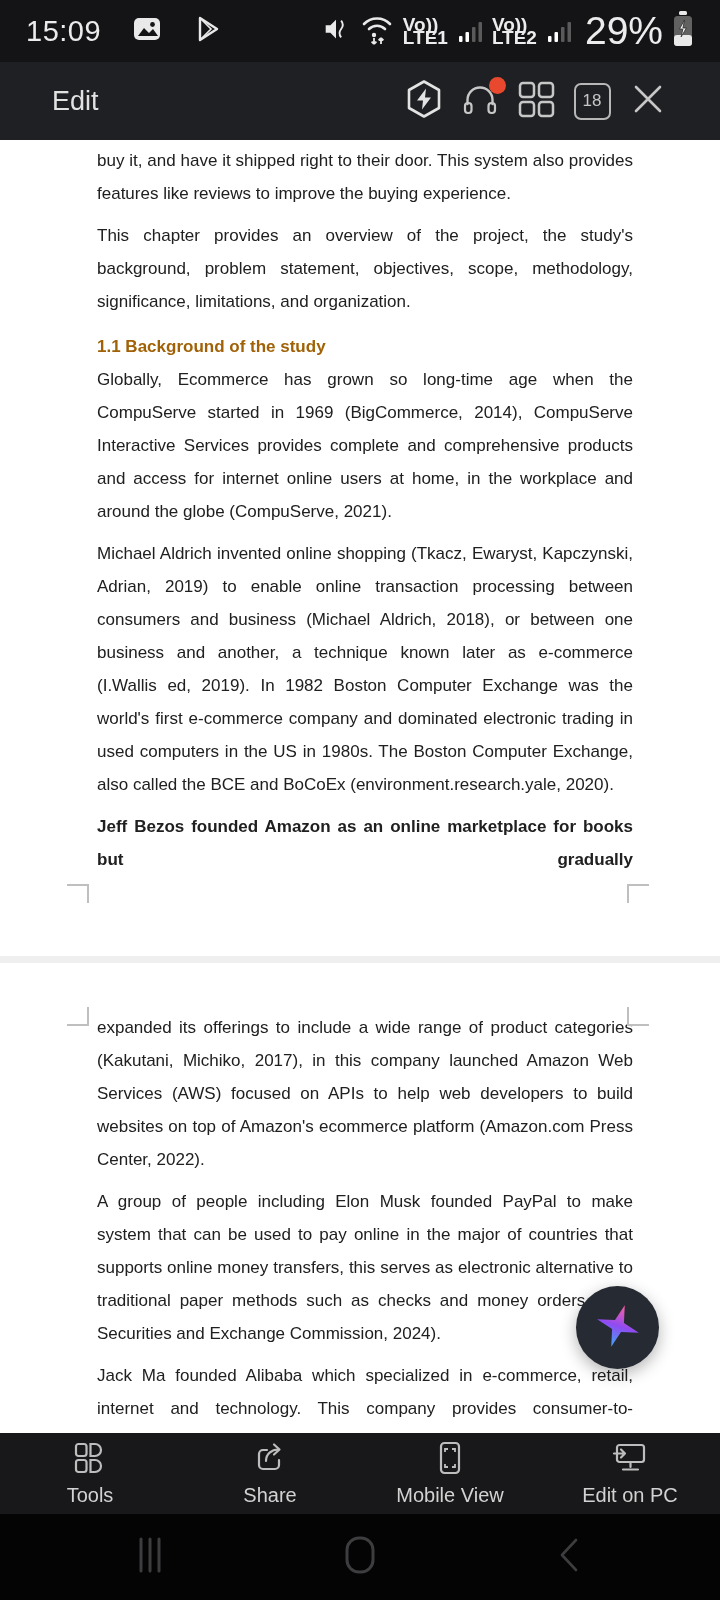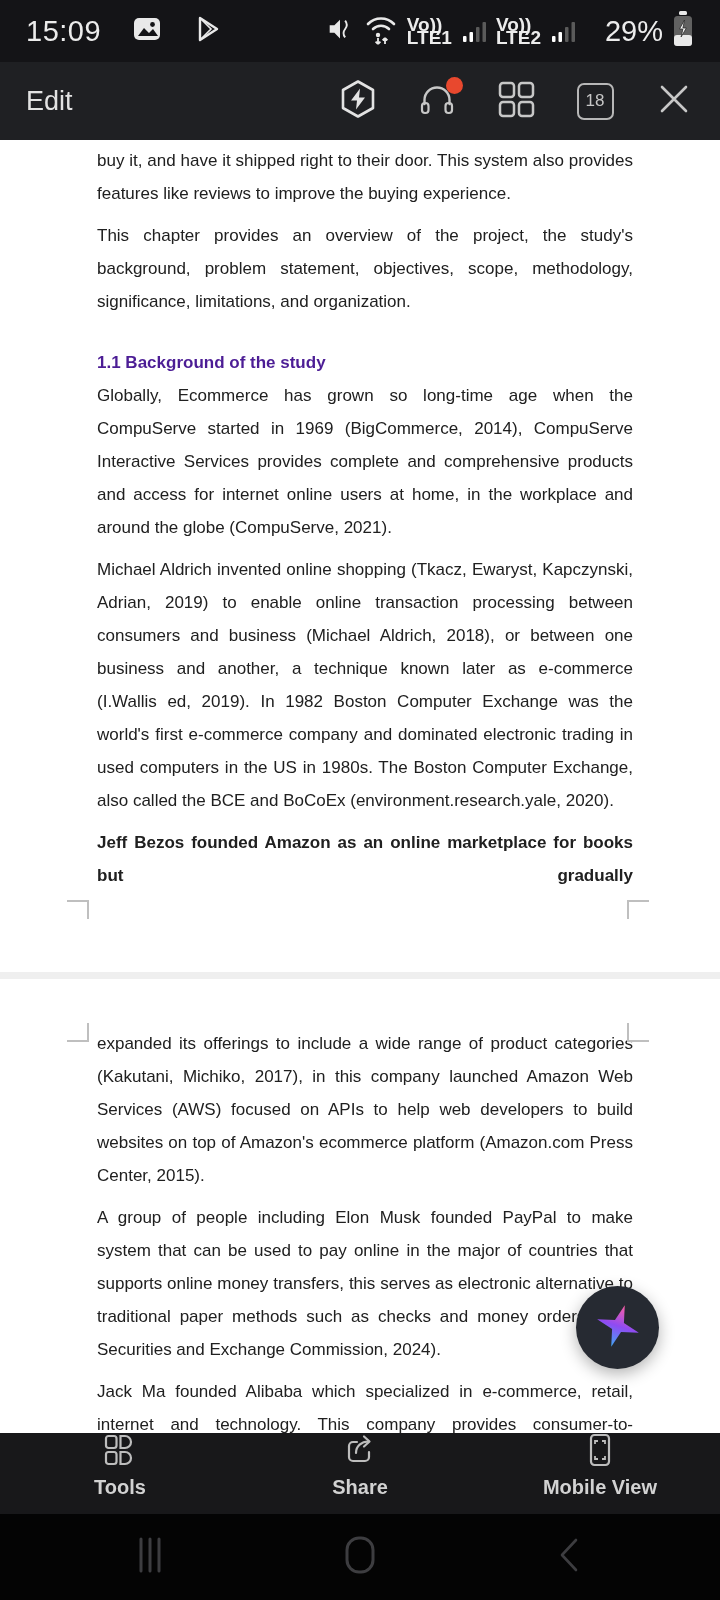--- a/index.html
+++ b/index.html
@@ -6,56 +6,56 @@
   #screen{position:relative;width:720px;height:1600px;background:#000;overflow:hidden;
           font-family:"Liberation Sans",sans-serif;-webkit-font-smoothing:antialiased;}
 
   
   .status-bar{position:absolute;top:0;left:0;right:0;height:62px;background:#141417;
               display:flex;align-items:center;justify-content:space-between;padding:0 26px;box-sizing:border-box;color:#ececec;}
   .sb-left{display:flex;align-items:center;gap:31px;}
   .sb-time{font-size:29px;letter-spacing:.5px;}
   .sb-right{display:flex;align-items:center;gap:9px;}
   .sb-duo{display:flex;flex-direction:column;align-items:flex-start;font-size:19px;line-height:13px;font-weight:700;letter-spacing:0;}
-  .sb-pct{font-size:29px;margin-left:20px;}
+  .sb-pct{font-size:39px;margin-left:4px;}
 
   
   .app-bar{position:absolute;top:62px;left:0;right:0;height:78px;background:#1f2023;
-           display:flex;align-items:center;padding:0 26px;box-sizing:border-box;}
+           display:flex;align-items:center;padding:0 52px;box-sizing:border-box;}
   .app-title{color:#e2e2e2;font-size:27px;}
-  .app-actions{margin-left:auto;display:flex;align-items:center;gap:39px;}
+  .app-actions{margin-left:auto;display:flex;align-items:center;gap:16px;}
   .icon-btn{position:relative;display:flex;align-items:center;justify-content:center;width:40px;height:40px;cursor:pointer;}
   .red-dot{position:absolute;top:-4px;right:-6px;width:17px;height:17px;border-radius:50%;background:#E8482E;}
   .page-badge{width:33px;height:33px;border:2.5px solid #b7b7b7;border-radius:7px;display:flex;align-items:center;justify-content:center;
               color:#c6c6c6;font-size:17px;box-shadow:inset 0 0 0 2px #1f2023;}
 
   
   .doc{position:absolute;top:140px;left:0;width:720px;height:1293px;background:#ffffff;overflow:hidden;}
   .doc-inner{padding:4px 87px 0 97px;}
   .doc-p{margin:0 0 9px 0;font-size:17px;line-height:33px;color:#202020;text-align:justify;}
   .doc-p.force-just{text-align-last:justify;}
-  .doc-h{margin:28px 0 0 0;font-size:17px;line-height:33px;font-weight:700;color:#4c1d95;}
+  .doc-h{margin:12px 0 0 0;font-size:17px;line-height:33px;font-weight:700;color:#a16207;}
 
   
   .page-gap{position:relative;height:135px;margin:0 -87px 0 -97px;}
   .gap-band{position:absolute;left:0;right:0;top:80px;height:7px;background:#efefef;}
   .cm{position:absolute;width:20px;height:17px;border:0 solid #bfbfbf;}
   .cm.p1l{left:67px;top:8px;border-top-width:2px;border-right-width:2px;}
   .cm.p1r{left:627px;top:8px;border-top-width:2px;border-left-width:2px;}
   .cm.p2l{left:67px;top:131px;border-bottom-width:2px;border-right-width:2px;}
   .cm.p2r{left:627px;top:131px;border-bottom-width:2px;border-left-width:2px;}
 
   
   .fab{position:absolute;left:576px;top:1286px;width:83px;height:83px;border-radius:50%;
        background:#262a32;display:flex;align-items:center;justify-content:center;
        box-shadow:0 5px 16px rgba(0,0,0,.30);cursor:pointer;}
 
   
   .toolbar{position:absolute;top:1433px;left:0;right:0;height:81px;background:#18181a;display:flex;}
-  .tb-item{flex:1;display:flex;flex-direction:column;align-items:center;justify-content:flex-start;gap:5px;cursor:pointer;font-weight:bold;}
+  .tb-item{flex:1;display:flex;flex-direction:column;align-items:center;justify-content:center;gap:5px;cursor:pointer;}
   .tb-label{color:#d2d2d2;font-size:20px;white-space:nowrap;}
 
   
   .nav{position:absolute;top:1514px;left:0;right:0;height:86px;background:#040404;
        display:flex;align-items:center;justify-content:center;gap:166px;}
   .nav .icon-btn{width:44px;height:44px;}
 </style>
 </head>
 <body>
 
@@ -186,21 +186,21 @@
       <p class="doc-p force-just" style="margin-bottom:0;font-weight:bold;">Jeff Bezos founded Amazon as an online marketplace for books but gradually</p>
 
       <div class="page-gap">
         <span class="cm p1l"></span>
         <span class="cm p1r"></span>
         <div class="gap-band"></div>
         <span class="cm p2l"></span>
         <span class="cm p2r"></span>
       </div>
 
-      <p class="doc-p">expanded its offerings to include a wide range of product categories (Kakutani, Michiko, 2017), in this company launched Amazon Web Services (AWS) focused on APIs to help web developers to build websites on top of Amazon's ecommerce platform (Amazon.com Press Center, 2015).</p>
+      <p class="doc-p">expanded its offerings to include a wide range of product categories (Kakutani, Michiko, 2017), in this company launched Amazon Web Services (AWS) focused on APIs to help web developers to build websites on top of Amazon's ecommerce platform (Amazon.com Press Center, 2022).</p>
       <p class="doc-p">A group of people including Elon Musk founded PayPal to make system that can be used to pay online in the major of countries that supports online money transfers, this serves as electronic alternative to traditional paper methods such as checks and money orders (U.S. Securities and Exchange Commission, 2024).</p>
       <p class="doc-p">Jack Ma founded Alibaba which specialized in e-commerce, retail, internet and technology. This company provides consumer-to-consumer (C2C), business-to-consumer (B2C) and business-tobusiness (B2B) sales services via Chinese and global marketplaces Alibaba is one of the largest retailers and e-commerce companies in the world. In 2020, Alibaba was rated as the fifth largest artificial intelligence co (Patrizio, James Maguire, Andy, 2020).</p>
 
     </div>
   </div>
 
   <div class="fab">
     <span>
       <svg width="48" height="48" viewBox="0 0 46 46">
         <defs>
@@ -239,20 +239,30 @@
     </div>
     <div class="tb-item">
       <span>
         <svg width="34" height="34" viewBox="0 0 34 34">
           <rect x="8" y="2" width="18" height="30" rx="3.5" fill="none" stroke="#bdbdbd" stroke-width="2.2"></rect>
           <path d="M12 11 V8 H15 M22 11 V8 H19 M12 23 V26 H15 M22 23 V26 H19" fill="none" stroke="#bdbdbd" stroke-width="1.8"></path>
         </svg>
       </span>
       <span class="tb-label">Mobile View</span>
     </div>
+    <div class="tb-item">
+      <span>
+        <svg width="36" height="34" viewBox="0 0 36 34">
+          <rect x="5" y="4" width="27" height="17" rx="2.5" fill="none" stroke="#bdbdbd" stroke-width="2.2"></rect>
+          <path d="M2 12.5 h11 M13 12.5 l-4 -4 M13 12.5 l-4 4" fill="none" stroke="#bdbdbd" stroke-width="2.2" stroke-linecap="round"></path>
+          <path d="M18.5 21 v5 M11 28.5 h15" fill="none" stroke="#bdbdbd" stroke-width="2.2" stroke-linecap="round"></path>
+        </svg>
+      </span>
+      <span class="tb-label">Edit on PC</span>
+    </div>
   </div>
 
   <div class="nav">
     <span class="icon-btn">
       <span>
         <svg width="40" height="44" viewBox="0 0 40 44">
           <path d="M11 6 v32 M20 6 v32 M29 6 v32" stroke="#3d3d40" stroke-width="3" stroke-linecap="round" fill="none"></path>
         </svg>
       </span>
     </span>

